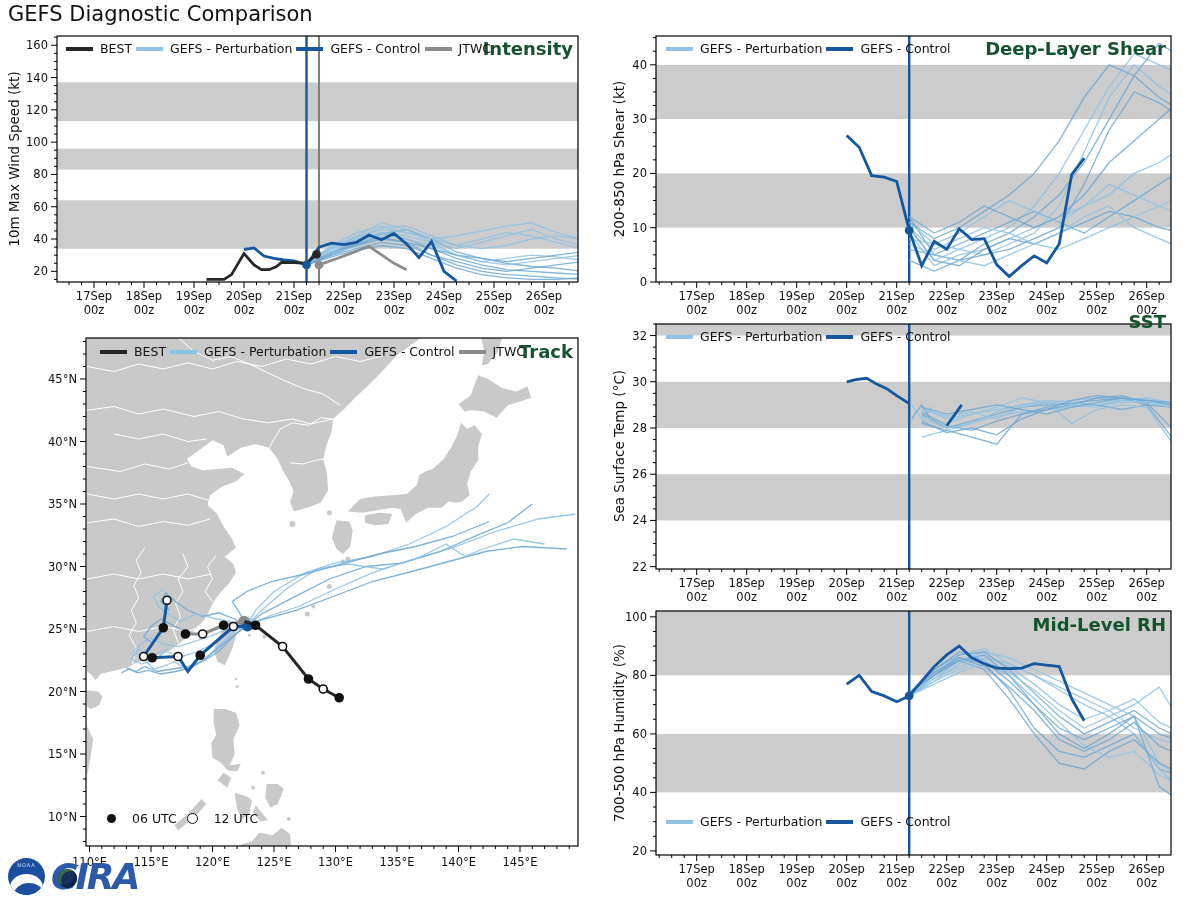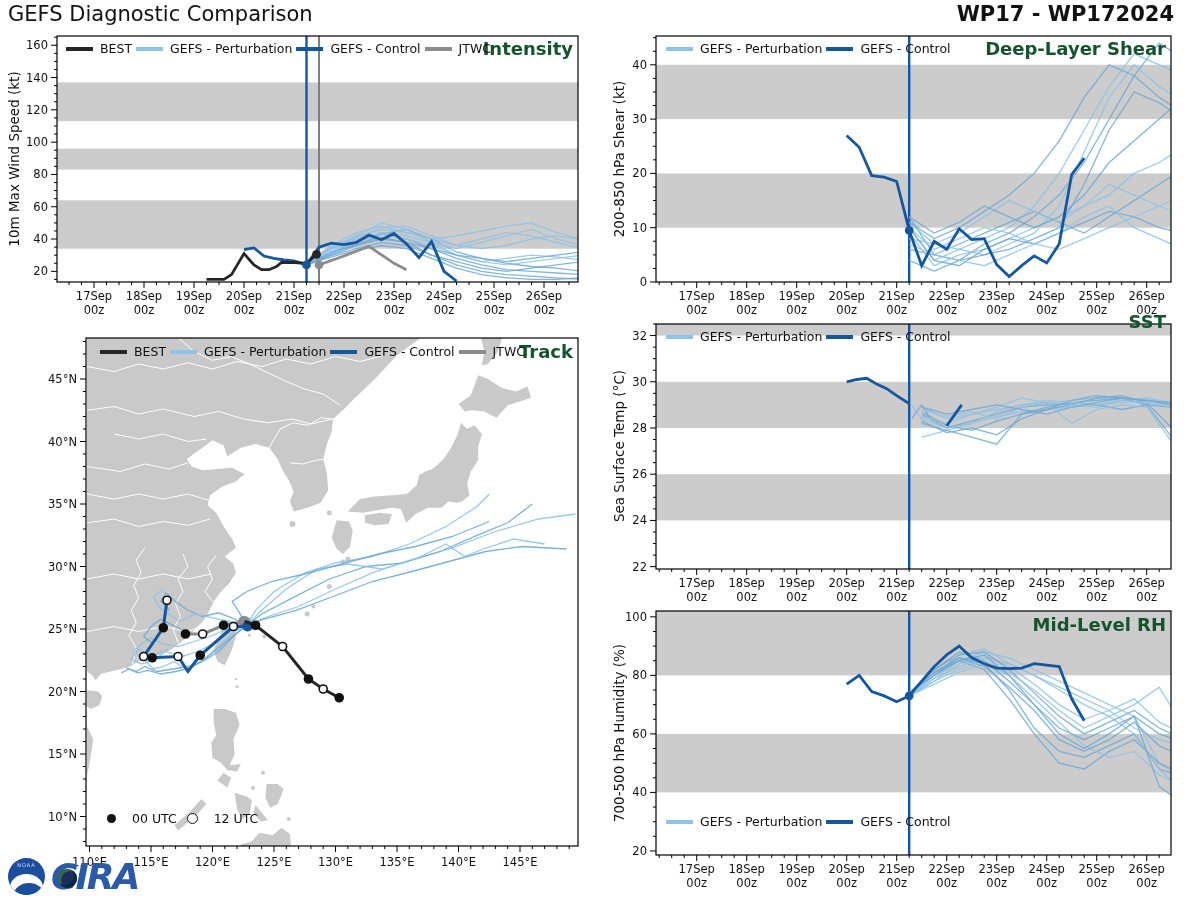--- a/index.html
+++ b/index.html
@@ -680,21 +680,20 @@
         <text x="77" y="508" text-anchor="end" font-size="11.5px" fill="#111">35°N</text>
         <text x="77" y="570.5" text-anchor="end" font-size="11.5px" fill="#111">30°N</text>
         <text x="77" y="633" text-anchor="end" font-size="11.5px" fill="#111">25°N</text>
         <text x="77" y="695.5" text-anchor="end" font-size="11.5px" fill="#111">20°N</text>
         <text x="77" y="758" text-anchor="end" font-size="11.5px" fill="#111">15°N</text>
         <text x="77" y="820.5" text-anchor="end" font-size="11.5px" fill="#111">10°N</text>
       </g>
     </svg>
 
   <div class="hdr-title">GEFS Diagnostic Comparison</div>
-  <div class="hdr-storm">WP17 - WP172024</div>
 
   <div class="panel-title" style="right:627px;top:38px;">Intensity</div>
   <div class="panel-title" style="right:34px;top:38px;">Deep-Layer Shear</div>
   <div class="panel-title" style="right:34px;top:311px;">SST</div>
   <div class="panel-title" style="right:34px;top:614px;">Mid-Level RH</div>
   <div class="panel-title" style="right:627px;top:341px;text-align:center;">Track</div>
 
   <div class="ylabel" style="left:14px;top:159px;">10m Max Wind Speed (kt)</div>
   <div class="ylabel" style="left:619px;top:159px;">200-850 hPa Shear (kt)</div>
   <div class="ylabel" style="left:619px;top:446px;">Sea Surface Temp (°C)</div>
@@ -762,21 +761,21 @@
         <span class="lab">GEFS - Control</span>
       </div>
     <div class="row">
         <span class="sw" style="background: rgb(140, 140, 140);"></span>
         <span class="lab">JTWC</span>
       </div>
   </div>
   <div class="legend" style="left:104px;top:812px;gap:7px;">
     <div class="row">
         <span class="mk filled"></span>
-        <span class="lab">00 UTC</span>
+        <span class="lab">06 UTC</span>
       </div>
     <div class="row">
         <span class="mk open"></span>
         <span class="lab">12 UTC</span>
       </div>
   </div>
 
   <div class="logos">
     <div class="noaa" title="">
       <div class="tag">NOAA</div>

